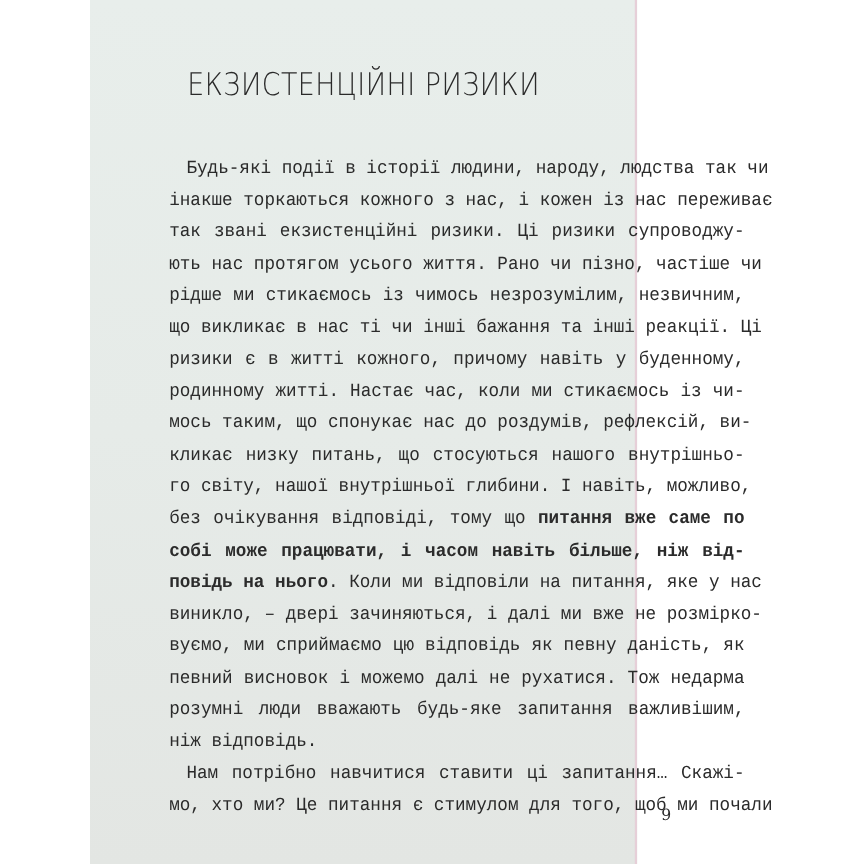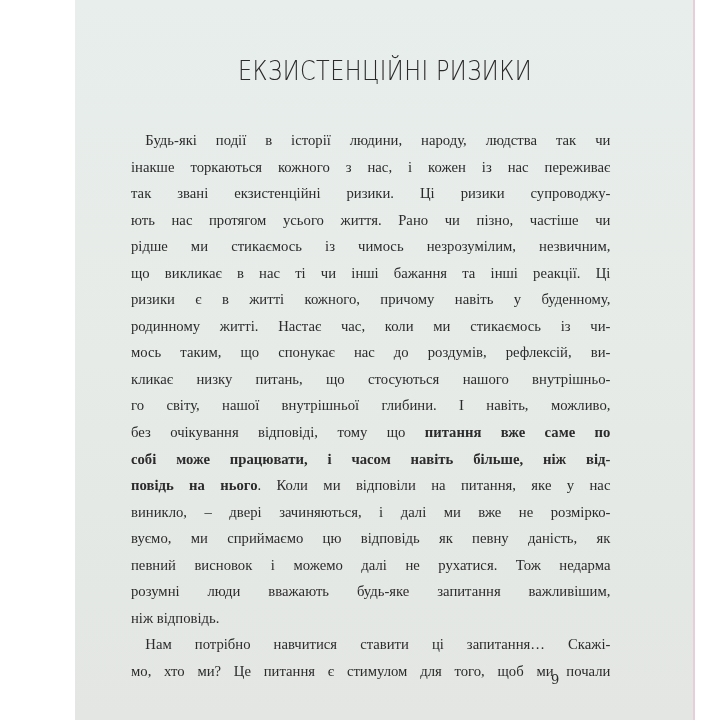--- a/index.html
+++ b/index.html
@@ -7,45 +7,45 @@
       padding: 0;
       width: 720px;
       height: 720px;
       background: #ffffff;
       overflow: hidden;
     }
     .page {
       position: absolute;
       left: 75px;
       top: 0;
-      width: 620px;
+      width: 456px;
       height: 720px;
       background: linear-gradient(180deg, #e8eeeb 0%, #e6ebe8 50%, #e3e6e3 100%);
       box-shadow: inset -2px 0 0 #e6cfd8;
     }
     .title {
       position: absolute;
       left: 0;
       width: 100%;
       top: 56px;
       text-align: center;
       font-family: "DejaVu Sans", sans-serif;
       font-weight: 300;
       font-size: 26px;
       letter-spacing: 0.5px;
       color: #2a2a2a;
       transform: scaleX(0.86);
       transform-origin: center;
     }
     .body-text {
       position: absolute;
-      left: 56px;
+      left: 66px;
       top: 127px;
       width: 480px;
-      font-family: Liberation Serif, serif;
+      font-family: Liberation Mono, monospace;
       font-size: 15.4px;
       color: #2b2b2b;
     }
     .line {
       height: 26.55px;
       line-height: 26.55px;
       white-space: nowrap;
       text-align: justify;
       text-align-last: justify;
       transform: scaleX(0.955);

